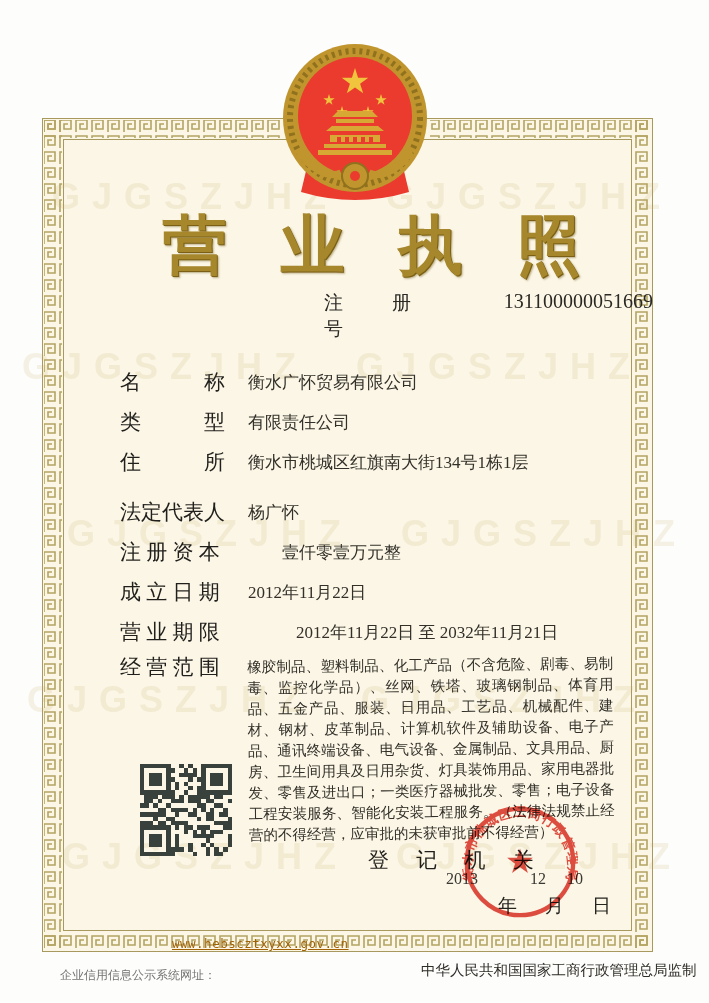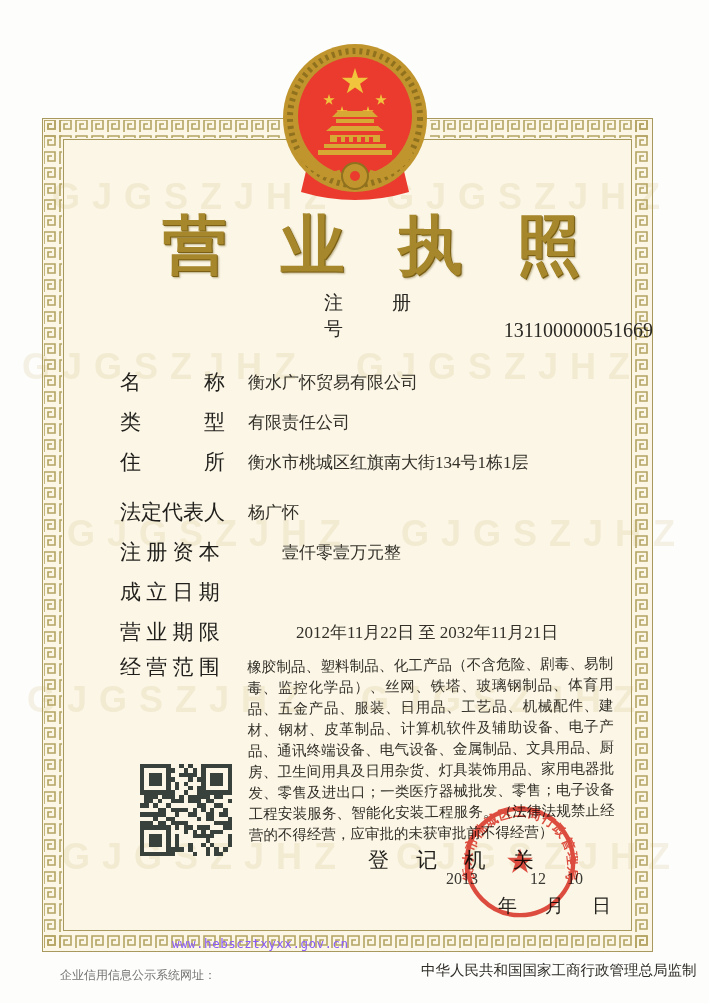--- a/index.html
+++ b/index.html
@@ -22,21 +22,21 @@
   }
   .content{position:absolute;left:0;top:0;width:611px;height:834px;z-index:2;}
   .title{
     position:absolute;left:16px;top:84px;width:100%;text-align:center;
     font-size:64px;font-weight:bold;letter-spacing:54px;text-indent:54px;
     color:#a6872b;
     text-shadow:1px 1px 0 #7a5f14,2px 2px 2px rgba(110,86,18,.45);
     margin-left:8px;
   }
   .regline{
-    position:absolute;left:282px;top:172px;display:flex;gap:12px;align-items:flex-end;
+    position:absolute;left:282px;top:172px;display:flex;gap:12px;align-items:flex-start;
   }
   .regline .lbl{font-size:19px;letter-spacing:15px;color:#2b2924;}
   .regline .num{font-size:20px;color:#2b2924;}
   .row{position:absolute;left:78px;display:flex;align-items:flex-start;}
   .row .lbl{
     width:128px;flex:0 0 128px;font-size:21px;color:#201f1b;
     white-space:nowrap;
   }
   .row .val{font-size:17px;color:#333029;padding-top:3px;white-space:nowrap;}
   .row .val-block{
@@ -49,22 +49,22 @@
     display:grid;grid-template-columns:repeat(21,1fr);grid-template-rows:repeat(21,1fr);
   }
   .qr .qm{background:#39413d;}
   .registry{
     position:absolute;left:326px;top:728px;font-size:21px;letter-spacing:11px;color:#201f1b;white-space:nowrap;
   }
   .dt{position:absolute;font-size:16px;color:#3a3833;}
   .dc{position:absolute;font-size:19px;color:#26241f;}
   .stamp{position:absolute;left:420px;top:686px;width:116px;height:116px;opacity:.9;mix-blend-mode:multiply;}
   .url{
-    position:absolute;left:130px;top:818px;font-size:12.5px;color:#8b5cf6;
-    font-family:"DejaVu Sans Mono","Liberation Mono",monospace;letter-spacing:.5px;z-index:4;
+    position:absolute;left:130px;top:818px;font-size:12.5px;color:#a16207;
+    font-family:"DejaVu Sans Mono","Liberation Mono",monospace;letter-spacing:.5px;z-index:4;text-decoration:underline;
   }
   .footer-left{
     position:absolute;left:60px;top:967px;font-size:12px;color:#737373;z-index:2;
   }
   .footer-right{
     position:absolute;left:421px;top:961px;font-size:14.5px;color:#2e2c27;z-index:2;white-space:nowrap;
   }
 </style>
 </head>
 <body>
@@ -114,20 +114,21 @@
     <div class="row" style="top:380px;">
       <span class="lbl">法定代表人</span>
       <span class="val">杨广怀</span>
     </div>
     <div class="row" style="top:420px;gap:34px;">
       <span class="lbl">注 册 资 本</span>
       <span class="val">壹仟零壹万元整</span>
     </div>
     <div class="row" style="top:460px;">
       <span class="lbl">成 立 日 期</span>
+      <span class="val">2012年11月22日</span>
     </div>
     <div class="row" style="top:500px;gap:48px;">
       <span class="lbl">营 业 期 限</span>
       <span class="val">2012年11月22日 至 2032年11月21日</span>
     </div>
     <div class="row" style="top:535px;">
       <span class="lbl">经 营 范 围</span>
       <span class="val-block">橡胶制品、塑料制品、化工产品（不含危险、剧毒、易制毒、监控化学品）、丝网、铁塔、玻璃钢制品、体育用品、五金产品、服装、日用品、工艺品、机械配件、建材、钢材、皮革制品、计算机软件及辅助设备、电子产品、通讯终端设备、电气设备、金属制品、文具用品、厨房、卫生间用具及日用杂货、灯具装饰用品、家用电器批发、零售及进出口；一类医疗器械批发、零售；电子设备工程安装服务、智能化安装工程服务。（法律法规禁止经营的不得经营，应审批的未获审批前不得经营）</span>
     </div>
 

